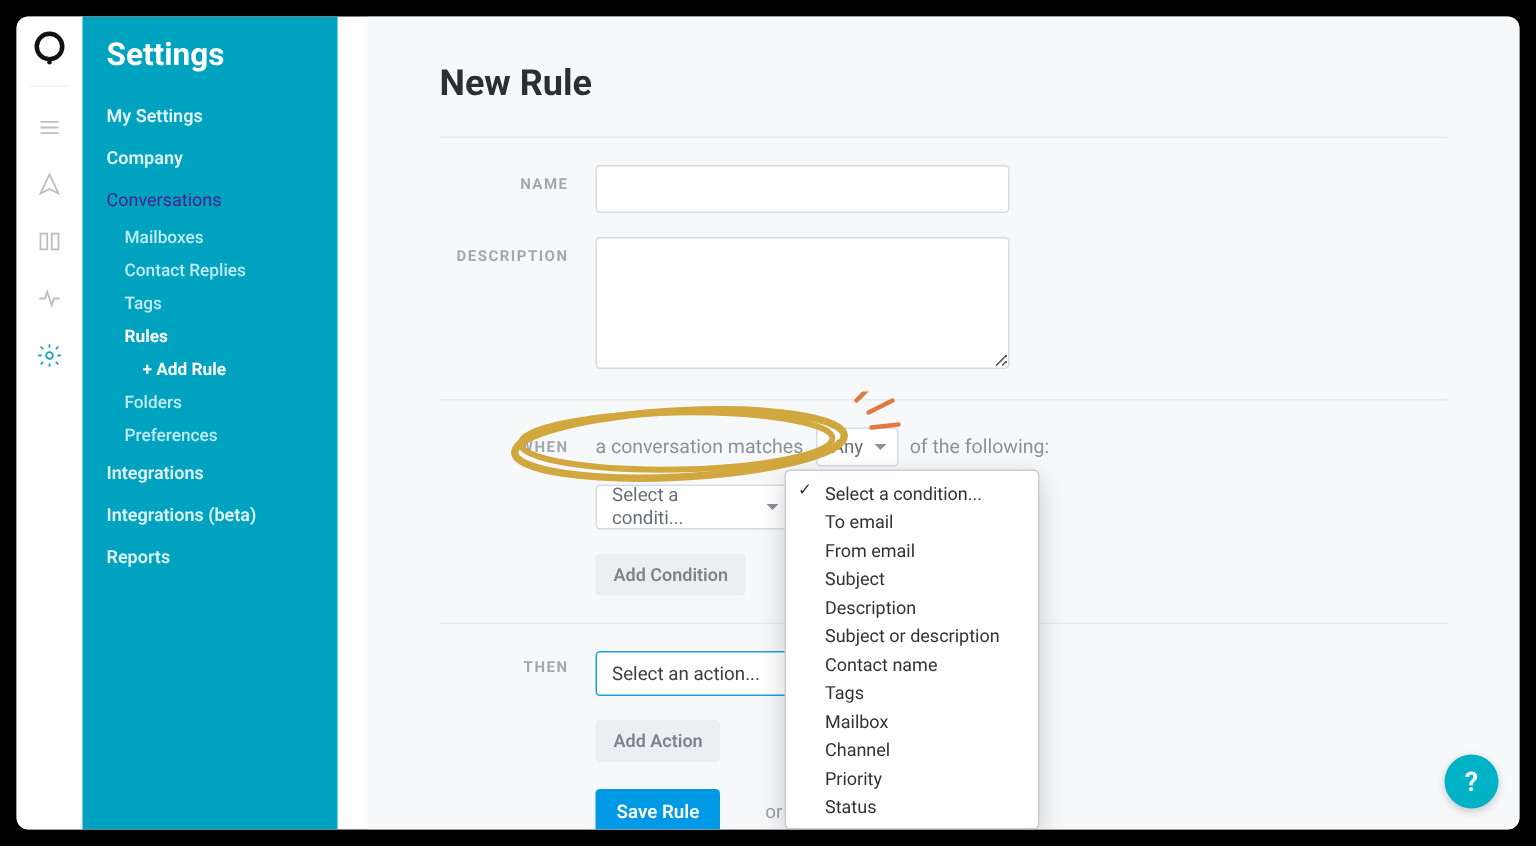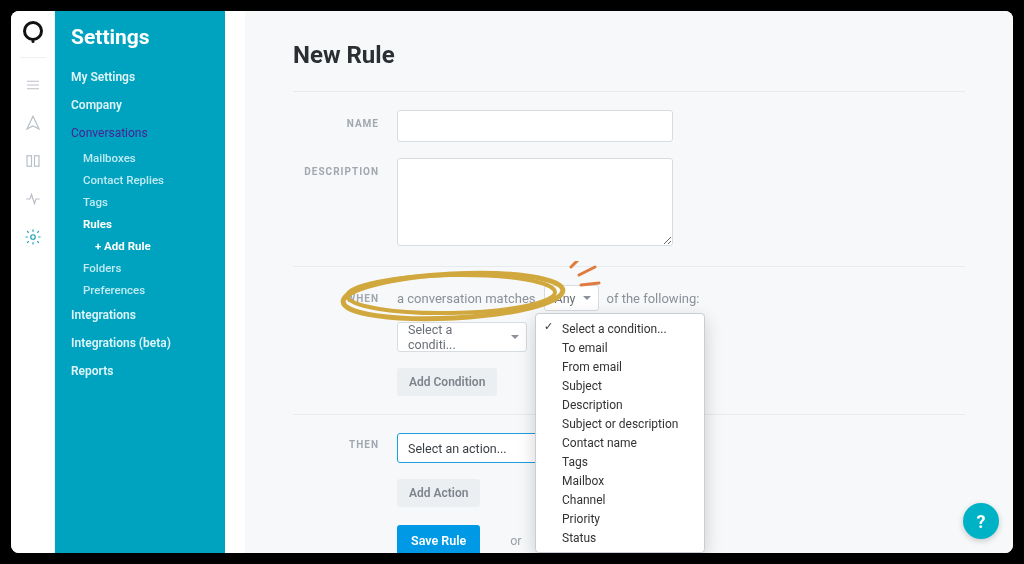--- a/index.html
+++ b/index.html
@@ -129,21 +129,21 @@
   .btn-primary {
     background: #0099e5; color: #fff; border-radius: 3px;
     padding: 8px 14px; font-size: 12.5px; font-weight: 600; cursor: pointer;
   }
   .or-txt { color: #9aa1a9; font-size: 12.5px; }
   .cancel { color: #0099e5; text-decoration: underline; font-size: 12.5px; cursor: pointer; }
 
   
   .menu {
     position: absolute;
-    left: 524px; top: 302px;
+    left: 512px; top: 302px;
     width: 170px;
     background: #fff;
     border: 1px solid #c9ced4;
     border-radius: 4px;
     box-shadow: 0 6px 18px rgba(0,0,0,0.18);
     padding: 5px 0;
     z-index: 30;
   }
   .menu-item {
     font-size: 12px; color: #333; padding: 2.5px 12px 2.5px 26px; cursor: pointer;

